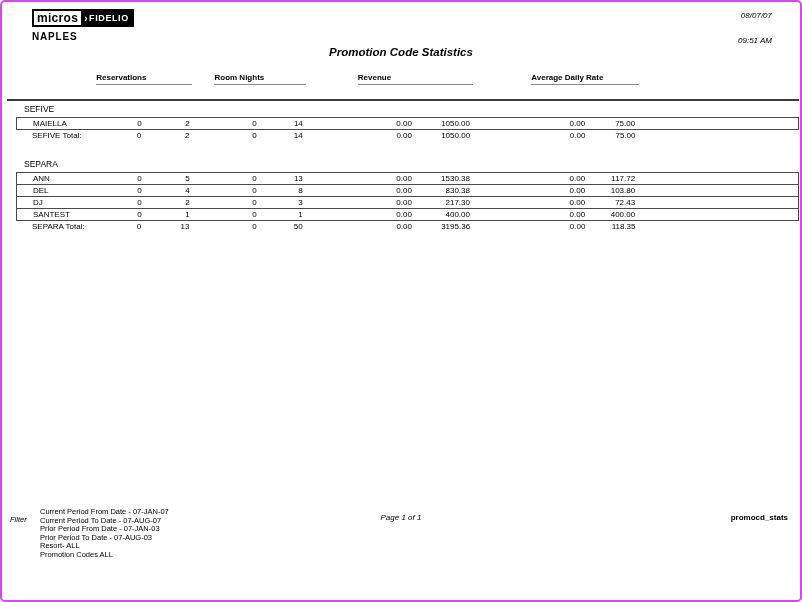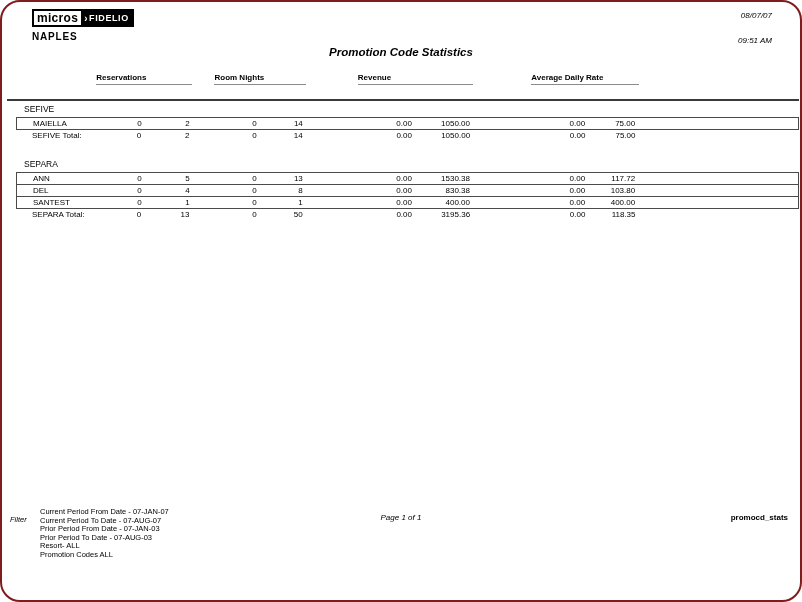--- a/index.html
+++ b/index.html
@@ -1,20 +1,20 @@
 <!DOCTYPE html>
 <html><head>
 <meta charset="utf-8">
 <style>
   * { margin:0; padding:0; box-sizing:border-box; }
   html,body { background:#fff; }
   body { width:802px; height:602px; font-family:"Liberation Sans", sans-serif; color:#000; }
   .page {
     position:relative; width:802px; height:602px; background:#fff;
-    border:2px solid #7f1d1d; border-radius:20px; overflow:hidden;
+    border:2px solid #d946ef; border-radius:5px; overflow:hidden;
   }
   
   .logo { position:absolute; top:7px; left:30px; display:flex; align-items:stretch; height:18px; }
   .logo-micros {
     border:2px solid #000; background:#fff; font-weight:bold; font-size:12px;
     padding:0 3px; line-height:14px; letter-spacing:0.3px;
   }
   .logo-fidelio {
     background:#000; color:#fff; font-weight:bold; font-size:9px;
     display:flex; align-items:center; padding:0 5px 0 1px; letter-spacing:0.6px;
@@ -216,20 +216,35 @@
               <td class="c-num">8</td>
               <td class="c-gap"></td>
               <td class="c-num">0.00</td>
               <td class="c-num">830.38</td>
               <td class="c-gap"></td>
               <td class="c-num">0.00</td>
               <td class="c-num">103.80</td>
               <td class="c-fill"></td>
             </tr>
             <tr>
+              <td class="c-name">DJ</td>
+              <td class="c-num">0</td>
+              <td class="c-num">2</td>
+              <td class="c-gap"></td>
+              <td class="c-num">0</td>
+              <td class="c-num">3</td>
+              <td class="c-gap"></td>
+              <td class="c-num">0.00</td>
+              <td class="c-num">217.30</td>
+              <td class="c-gap"></td>
+              <td class="c-num">0.00</td>
+              <td class="c-num">72.43</td>
+              <td class="c-fill"></td>
+            </tr>
+            <tr>
               <td class="c-name">SANTEST</td>
               <td class="c-num">0</td>
               <td class="c-num">1</td>
               <td class="c-gap"></td>
               <td class="c-num">0</td>
               <td class="c-num">1</td>
               <td class="c-gap"></td>
               <td class="c-num">0.00</td>
               <td class="c-num">400.00</td>
               <td class="c-gap"></td>

